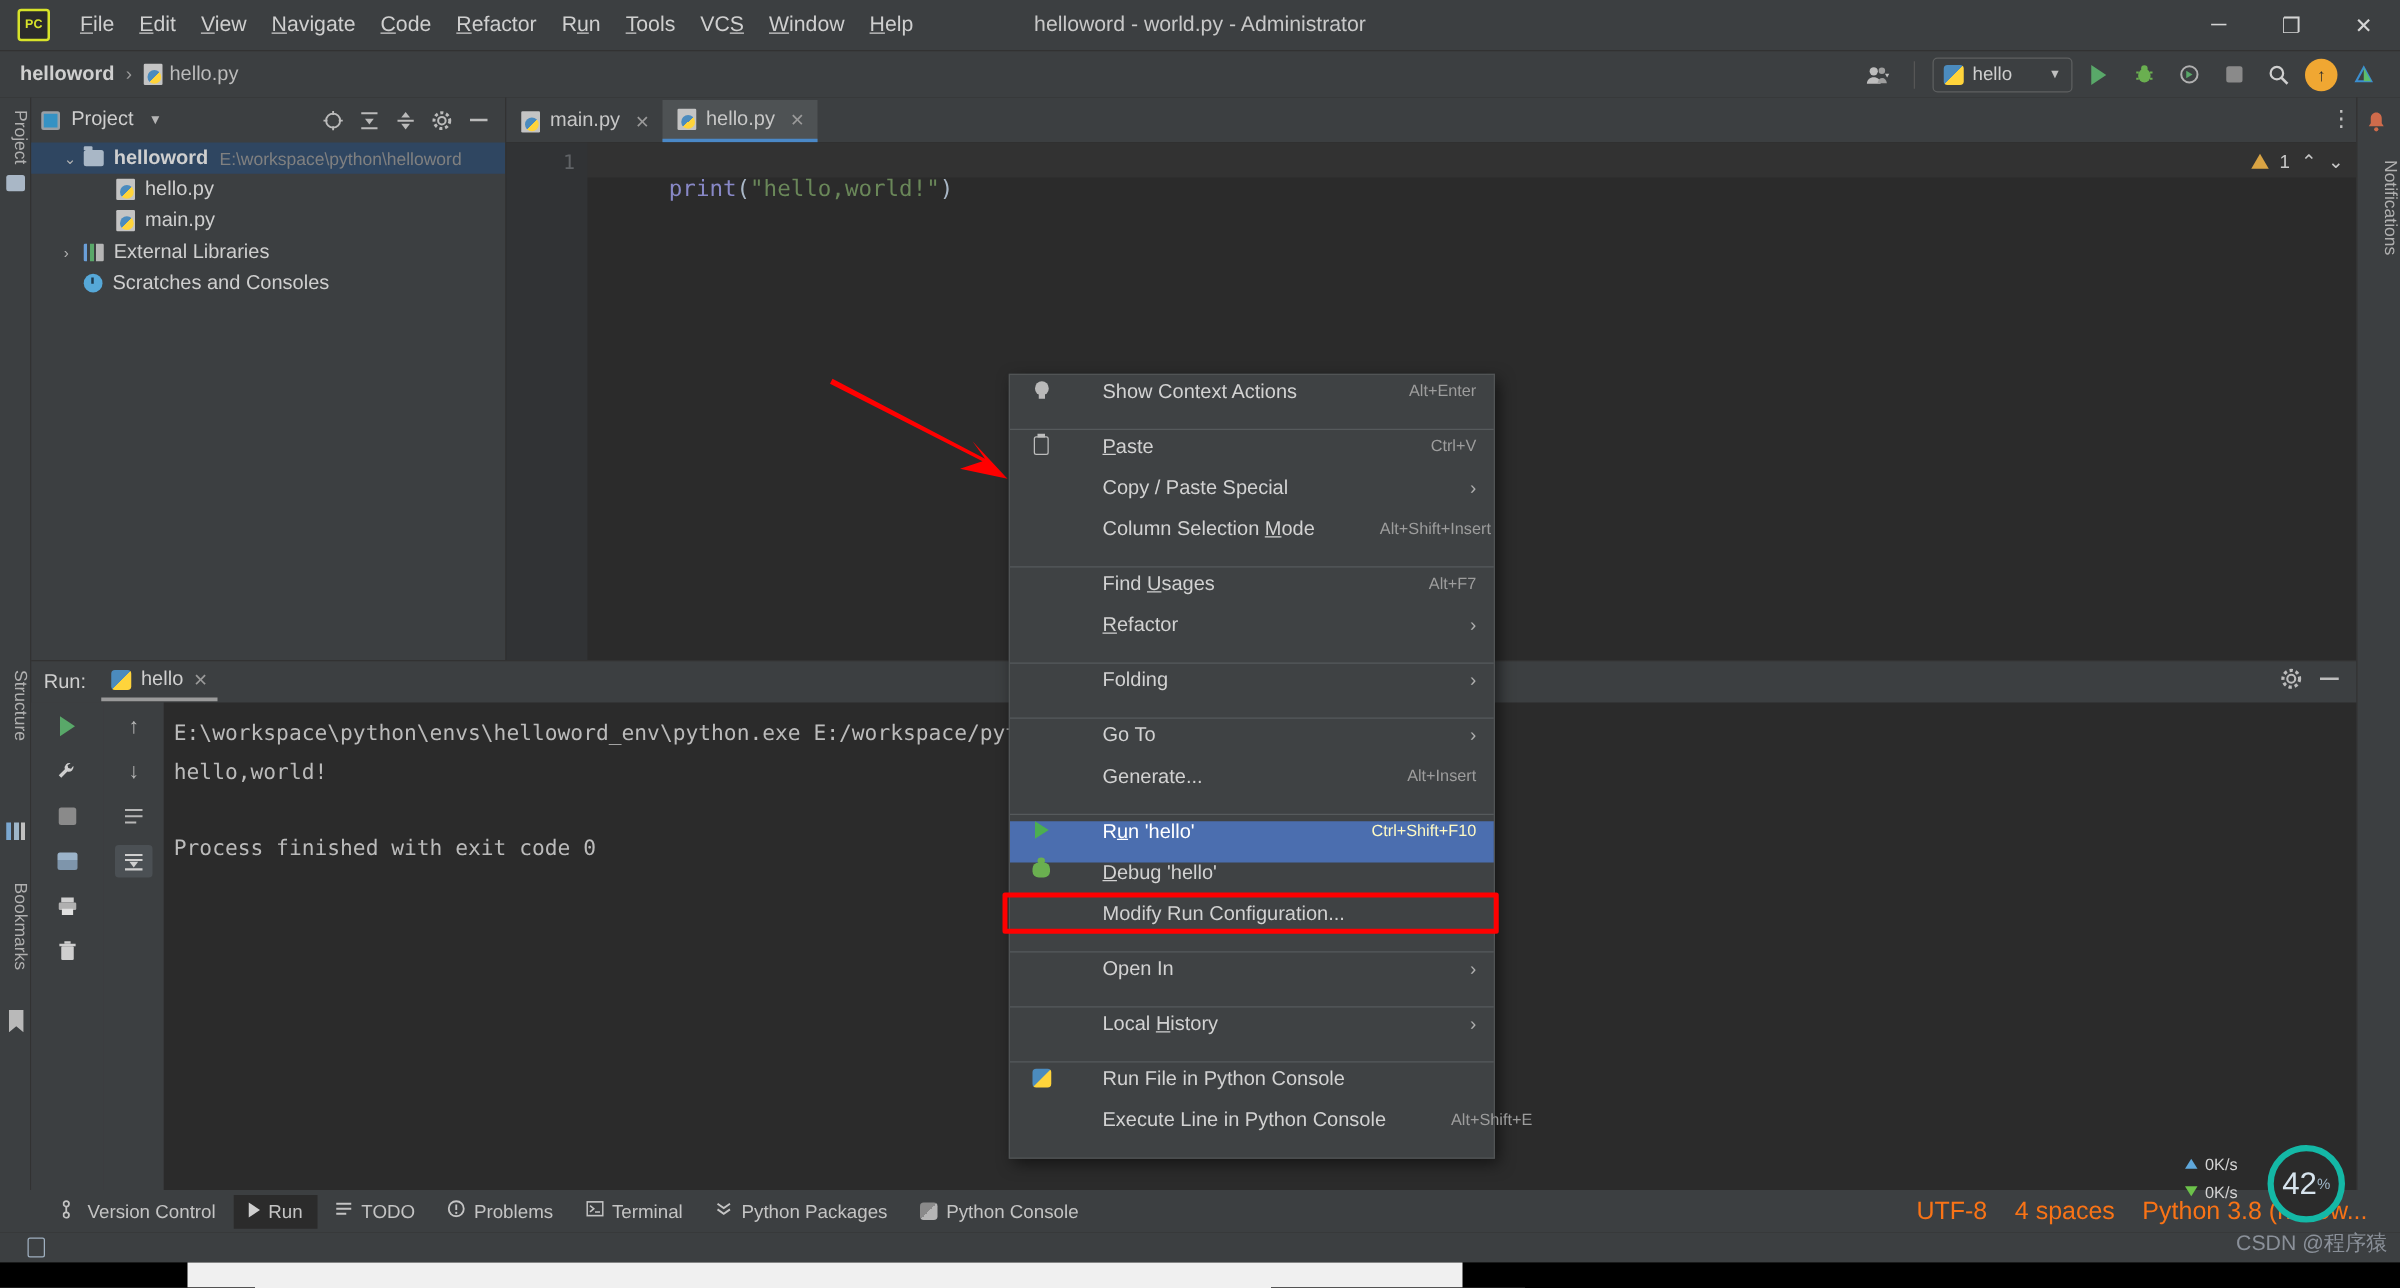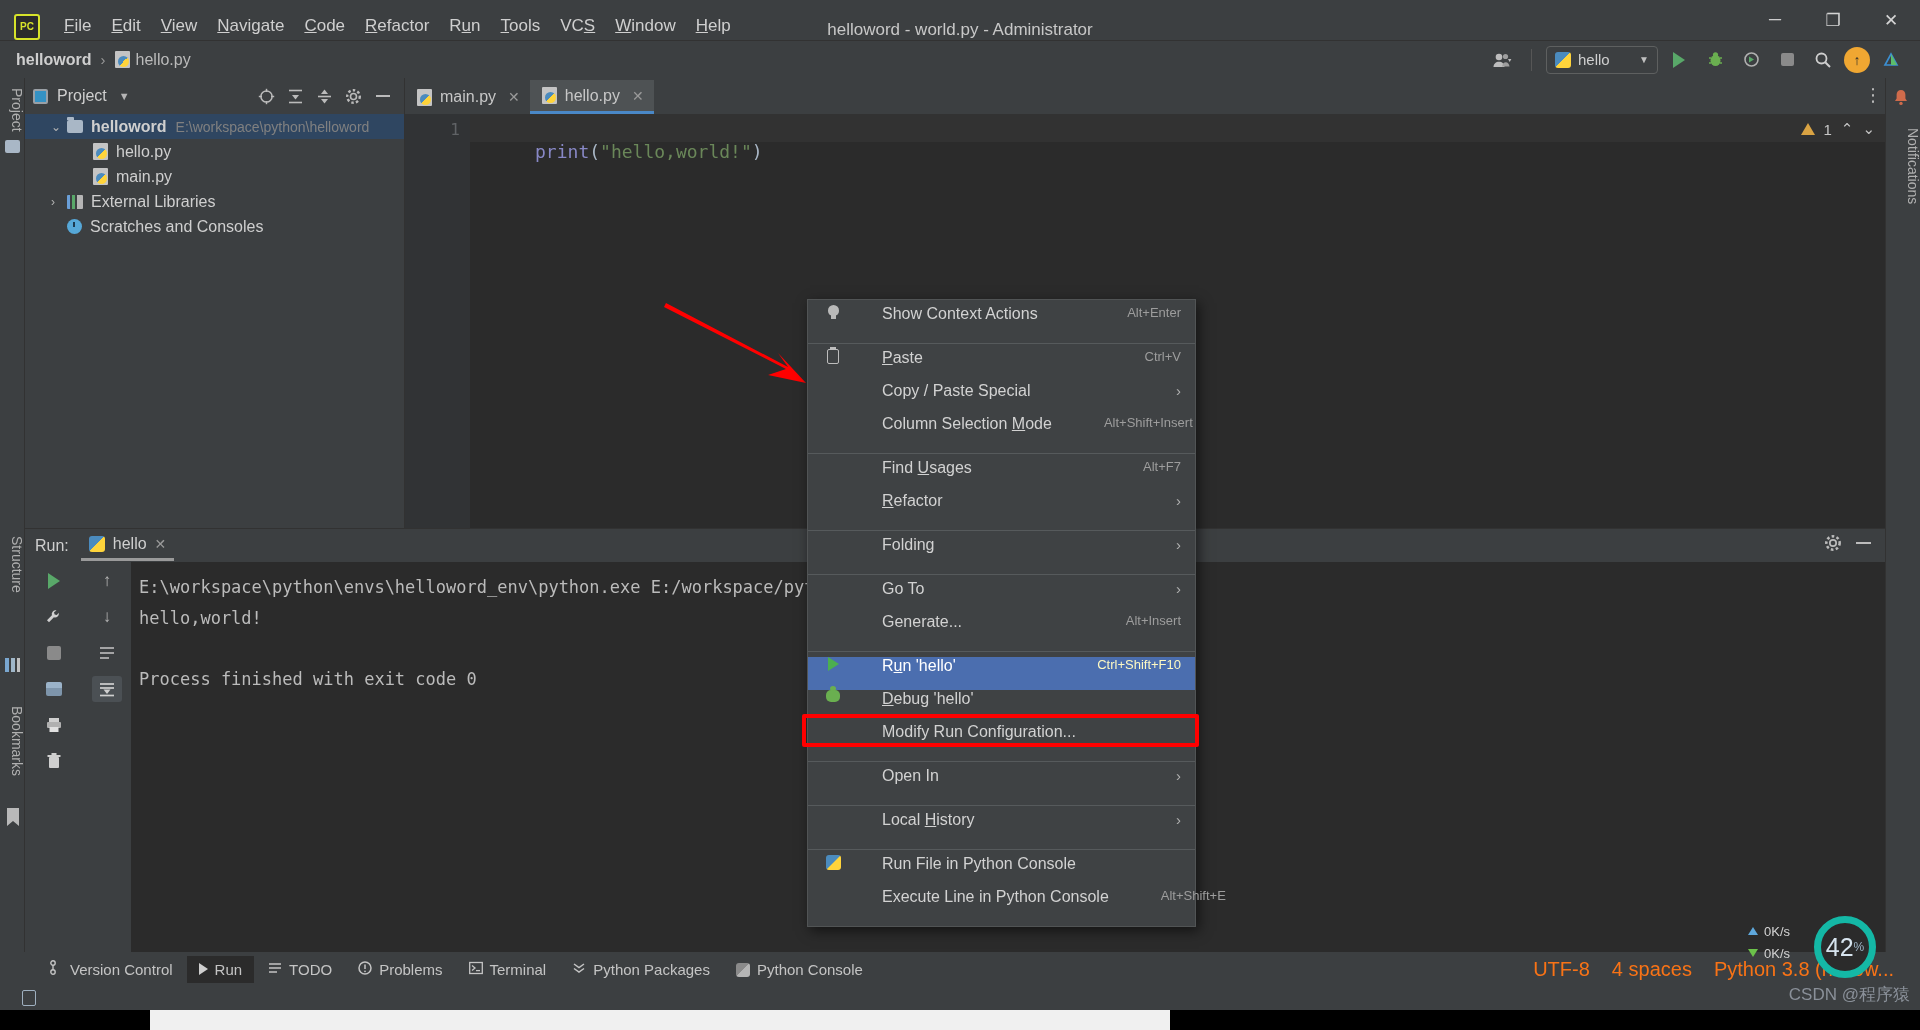--- a/index.html
+++ b/index.html
@@ -2,21 +2,21 @@
 <html><head>
 <meta charset="utf-8">
 <style>
   * { box-sizing: border-box; margin:0; padding:0; }
   html,body { width:1920px; height:1030px; overflow:hidden;
     background:#2b2b2b; font-family:"Liberation Sans", sans-serif; }
   body { position:relative; color:#bbbbbb; }
 
   
   #titlebar { position:absolute; left:0; top:0; width:1920px; height:40px;
-    background:#3c3f41; display:flex; align-items:flex-end; }
+    background:#3c3f41; display:flex; align-items:center; }
   #app-logo { width:26px; height:26px; margin-left:14px; margin-right:14px;
     background:#2b2b2b; border:2px solid #d7e32a; border-radius:3px;
     display:flex; align-items:center; justify-content:center;
     font-size:10px; font-weight:bold; color:#d7e32a; line-height:1; }
   .menu-item { padding:4px 10px; font-size:17px; color:#cfcfcf; cursor:default;
     white-space:nowrap; }
   .menu-item u { text-decoration:underline; }
   #win-title { position:absolute; left:0; right:0; text-align:center;
     font-size:17px; color:#c8c8c8; pointer-events:none; }
   #win-buttons { margin-left:auto; display:flex; align-items:center;
@@ -201,21 +201,21 @@
     border-radius:2px; }
 
   
   #arrow { position:absolute; left:660px; top:295px; z-index:40; }
 
   
   #perf { position:absolute; right:44px; bottom:52px; width:128px; height:62px;
     z-index:30; }
   #perf-ring { position:absolute; right:0; bottom:0; width:62px; height:62px;
     border-radius:50%; background:#2b2b2b;
-    border:7px solid #14b8a6; display:flex; align-items:center;
+    border:5px solid #14b8a6; display:flex; align-items:center;
     justify-content:center; }
   #perf-val { font-size:25px; color:#d7e4ee; }
   #perf-pct { font-size:12px; color:#9fb6c8; }
   .netrow { display:flex; align-items:center; gap:6px; font-size:13px;
     color:#d4d4d4; height:22px; }
   .tri-up { width:0;height:0;border-left:5px solid transparent;
     border-right:5px solid transparent;border-bottom:8px solid #5fa8dc; }
   .tri-dn { width:0;height:0;border-left:5px solid transparent;
     border-right:5px solid transparent;border-top:8px solid #6cc24a; }
   #watermark { position:absolute; right:10px; bottom:24px; font-size:17px;

